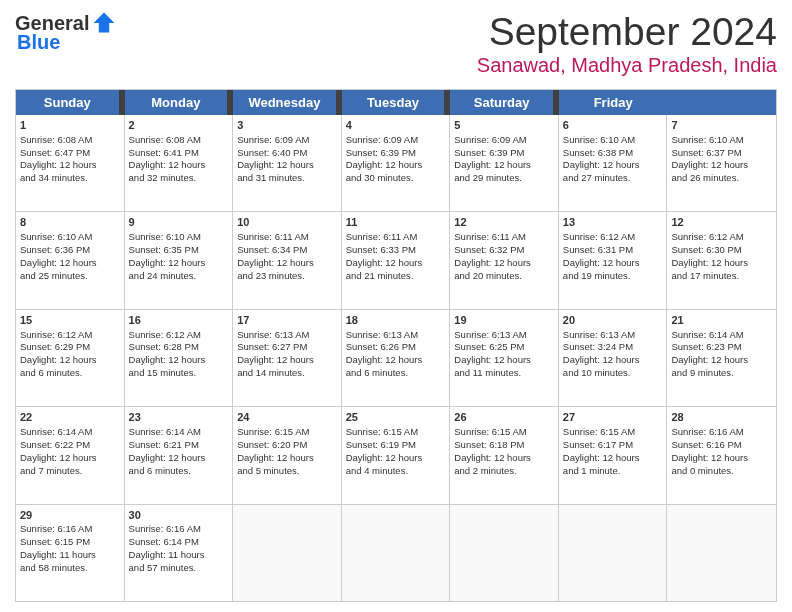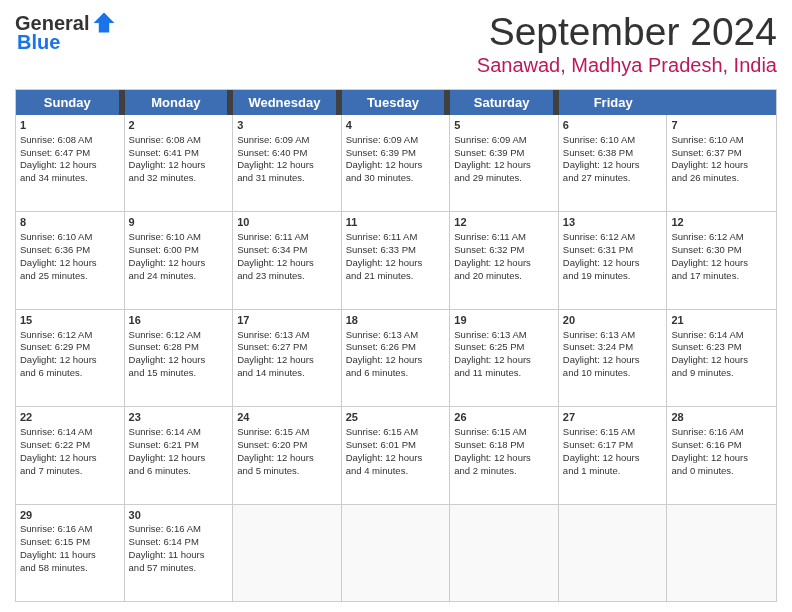--- a/index.html
+++ b/index.html
@@ -174,21 +174,21 @@
           <div class="cal-cell">
             <div class="day-num">8</div>
             <span class="cell-line">Sunrise: 6:10 AM</span>
             <span class="cell-line">Sunset: 6:36 PM</span>
             <span class="cell-line">Daylight: 12 hours</span>
             <span class="cell-line">and 25 minutes.</span>
           </div>
           <div class="cal-cell">
             <div class="day-num">9</div>
             <span class="cell-line">Sunrise: 6:10 AM</span>
-            <span class="cell-line">Sunset: 6:00 PM</span>
+            <span class="cell-line">Sunset: 6:35 PM</span>
             <span class="cell-line">Daylight: 12 hours</span>
             <span class="cell-line">and 24 minutes.</span>
           </div>
           <div class="cal-cell">
             <div class="day-num">10</div>
             <span class="cell-line">Sunrise: 6:11 AM</span>
             <span class="cell-line">Sunset: 6:34 PM</span>
             <span class="cell-line">Daylight: 12 hours</span>
             <span class="cell-line">and 23 minutes.</span>
           </div>
@@ -290,21 +290,21 @@
           <div class="cal-cell">
             <div class="day-num">24</div>
             <span class="cell-line">Sunrise: 6:15 AM</span>
             <span class="cell-line">Sunset: 6:20 PM</span>
             <span class="cell-line">Daylight: 12 hours</span>
             <span class="cell-line">and 5 minutes.</span>
           </div>
           <div class="cal-cell">
             <div class="day-num">25</div>
             <span class="cell-line">Sunrise: 6:15 AM</span>
-            <span class="cell-line">Sunset: 6:01 PM</span>
+            <span class="cell-line">Sunset: 6:19 PM</span>
             <span class="cell-line">Daylight: 12 hours</span>
             <span class="cell-line">and 4 minutes.</span>
           </div>
           <div class="cal-cell">
             <div class="day-num">26</div>
             <span class="cell-line">Sunrise: 6:15 AM</span>
             <span class="cell-line">Sunset: 6:18 PM</span>
             <span class="cell-line">Daylight: 12 hours</span>
             <span class="cell-line">and 2 minutes.</span>
           </div>

